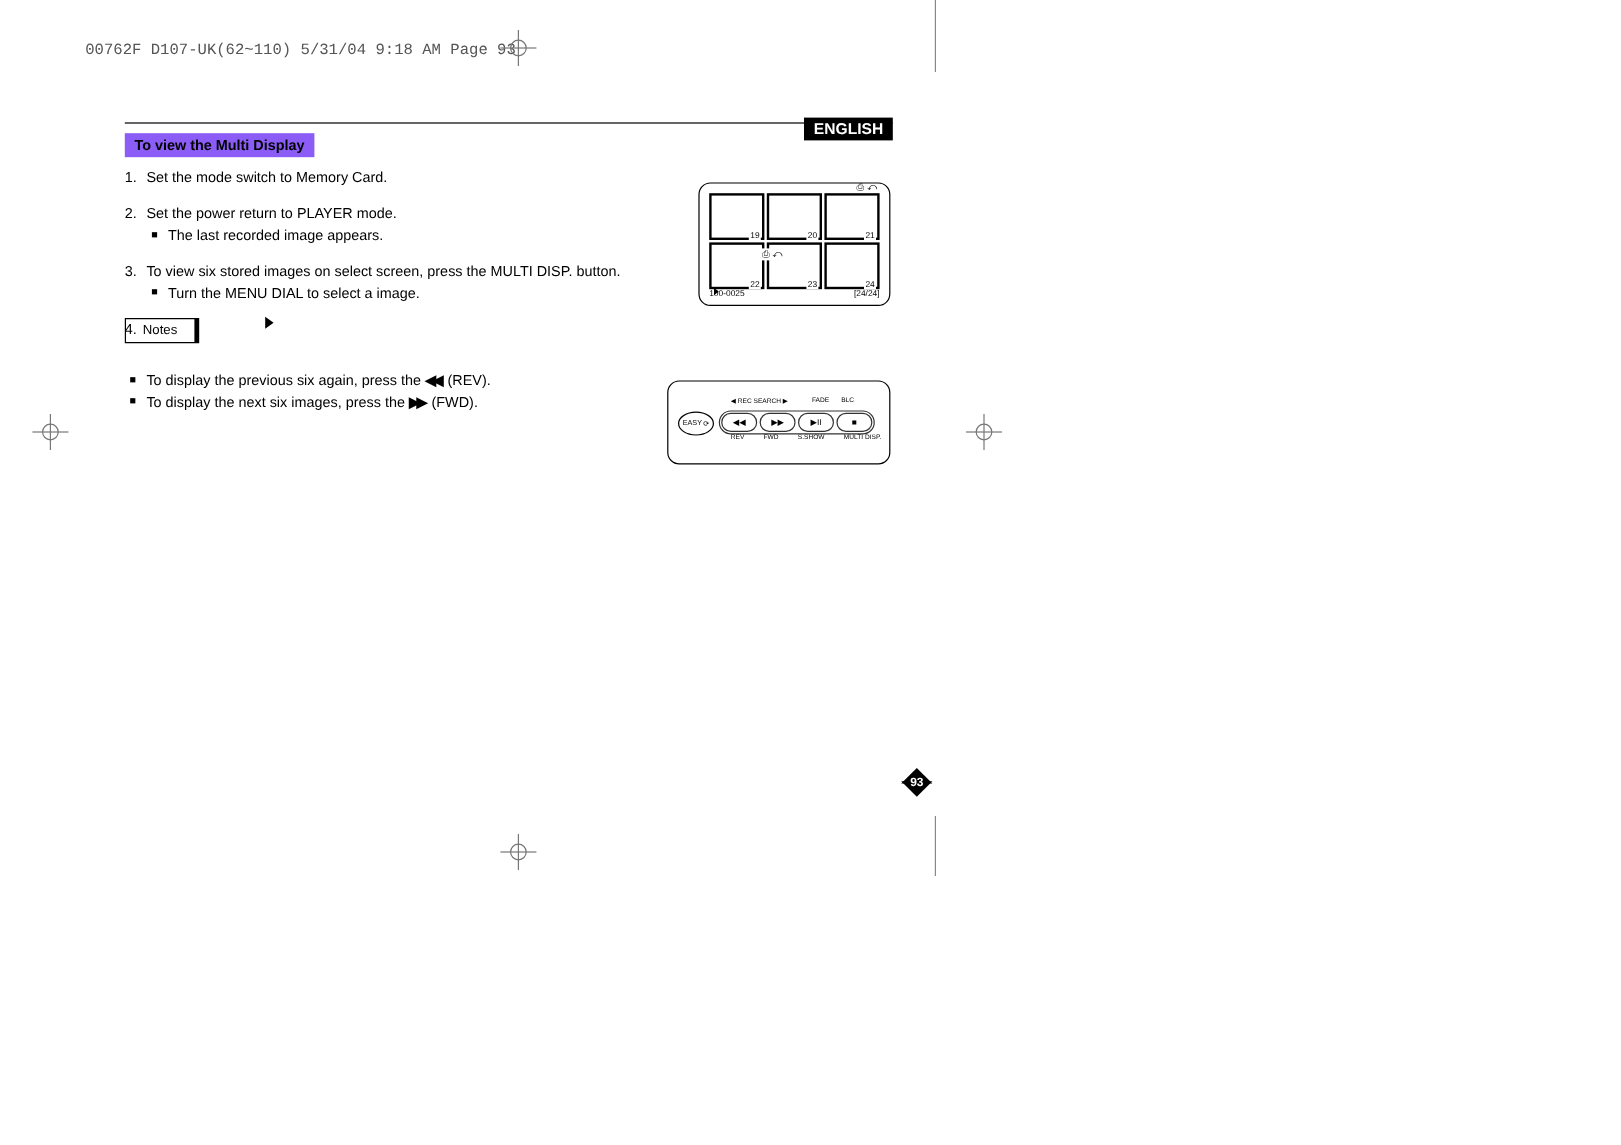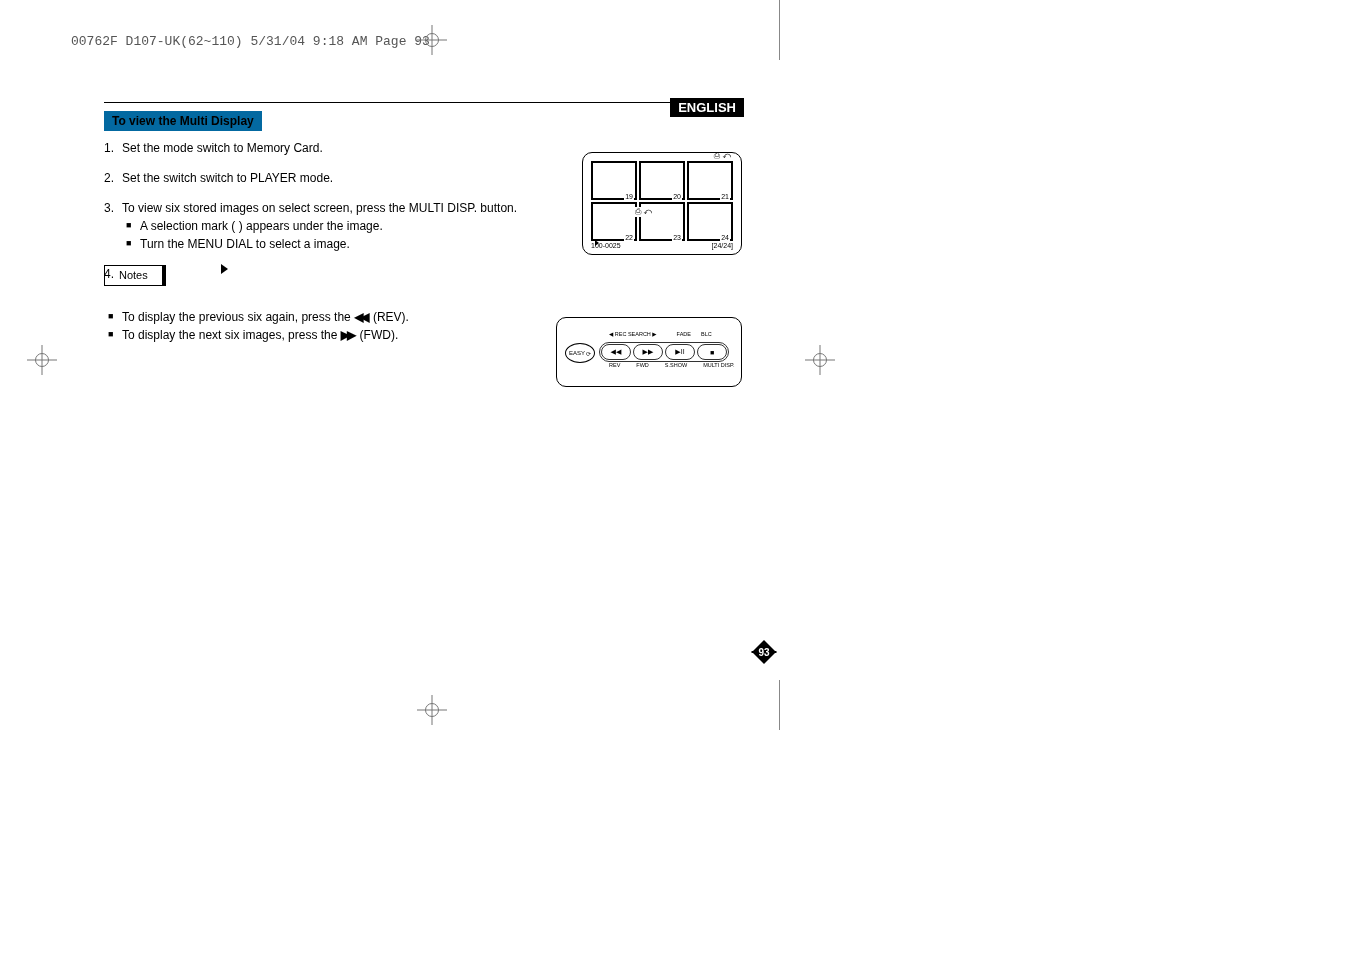--- a/index.html
+++ b/index.html
@@ -21,21 +21,21 @@
     .fold-line.top { left: 779px; top: 0; width: 1px; height: 60px; }
     .fold-line.bottom { left: 779px; top: 680px; width: 1px; height: 50px; }
     
     .page { position: absolute; left: 104px; top: 98px; width: 640px; }
     
     .lang-badge { position: absolute; right: 0; top: 0; background: #000; color: #fff; font-size: 13px; font-weight: bold; padding: 2px 8px; }
     
     .title { font-size: 21px; font-weight: bold; margin-top: 22px; }
     .title-underline { border-bottom: 1px solid #000; margin-top: 4px; margin-bottom: 8px; }
     
-    .subtitle { background: #0369a1; display: inline-block; font-size: 12px; font-weight: bold; padding: 3px 8px; margin-bottom: 8px; }
+    .subtitle { background: #8b5cf6; display: inline-block; font-size: 12px; font-weight: bold; padding: 3px 8px; margin-bottom: 8px; }
     
     .content { font-size: 12px; line-height: 1.5; }
     .content ol { list-style: none; }
     .content ol > li { margin-bottom: 12px; padding-left: 18px; position: relative; }
     .content ol > li .num { position: absolute; left: 0; top: 0; }
     .bullet-list { list-style: none; margin-left: 4px; }
     .bullet-list li { position: relative; padding-left: 14px; }
     .bullet-list li::before { content: "■"; position: absolute; left: 0; font-size: 9px; top: 2px; }
     
     .notes-box { display: inline-block; border: 1px solid #000; border-right: 4px solid #000; padding: 1px 14px; font-size: 11px; margin-bottom: 22px; }
@@ -94,27 +94,29 @@
   <div class="subtitle">To view the Multi Display</div>
   
   <div class="content">
     <ol>
       <li>
         <span class="num">1.</span>
         <span>Set the mode switch to Memory Card.</span>
       </li>
       <li>
         <span class="num">2.</span>
-        <span>Set the switch switch to PLAYER mode.</span>
+        <span>Set the power return to PLAYER mode.</span>
+        <ul class="bullet-list">
+          <li>The last recorded image appears.</li>
+        </ul>
       </li>
       <li>
         <span class="num">3.</span>
         <span>To view six stored images on select screen, press the MULTI DISP. button.</span>
         <ul class="bullet-list">
-          <li><span>A selection mark (      ) appears under the image.</span></li>
           <li>Turn the MENU DIAL to select a image.</li>
         </ul>
       </li>
       <li>
         <span class="num">4.</span>
       </li>
     </ol>
     <span style="position:absolute; left:117px; top:162px;"><span class="tri-r"></span></span>
     
     <div class="notes-box">Notes</div>

